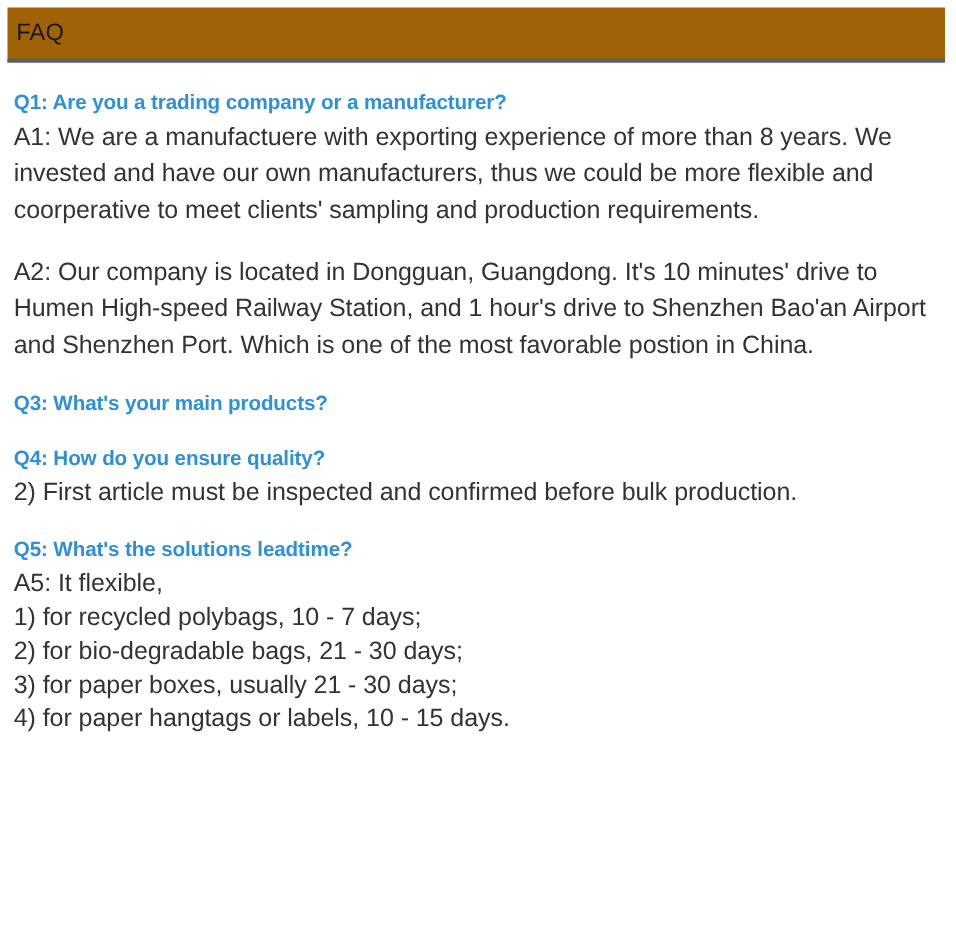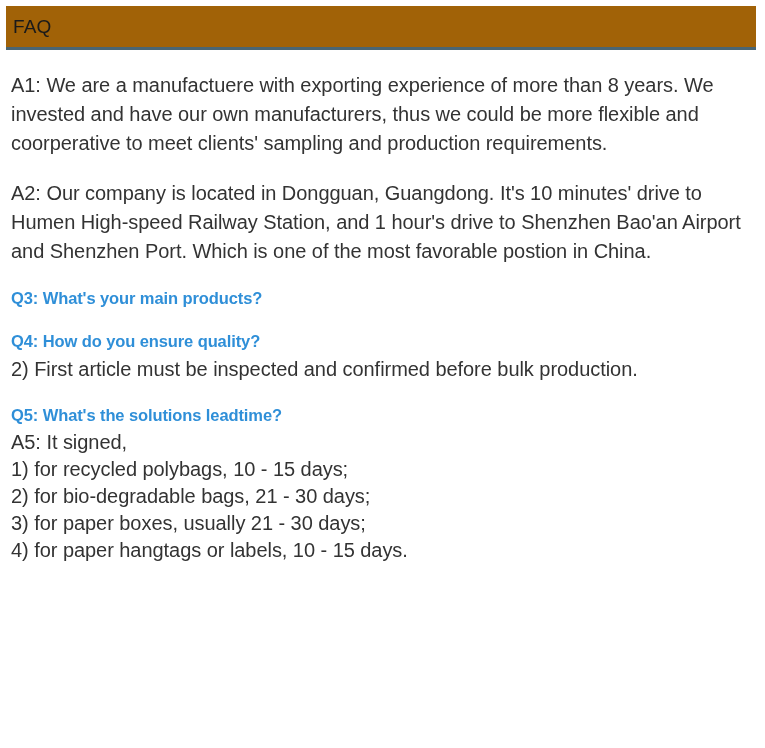--- a/index.html
+++ b/index.html
@@ -81,20 +81,21 @@
 
 <div class="page">
 
   <div class="faq-header">
     <span class="faq-header-title">FAQ</span>
   </div>
 
   <div class="faq-body">
 
     <div class="faq-item">
+      <p class="faq-question">Q1: Are you a trading company or a manufacturer?</p>
       <p class="faq-answer">A1: We are a manufactuere with exporting experience of more than 8 years. We invested and have our own manufacturers, thus we could be more flexible and coorperative to meet clients' sampling and production requirements.</p>
     </div>
 
     <div class="faq-item">
       <p class="faq-answer">A2: Our company is located in Dongguan, Guangdong. It's 10 minutes' drive to Humen High-speed Railway Station, and 1 hour's drive to Shenzhen Bao'an Airport and Shenzhen Port. Which is one of the most favorable postion in China.</p>
     </div>
 
     <div class="faq-item">
       <p class="faq-question">Q3: What's your main products?</p>
     </div>
@@ -102,22 +103,22 @@
     <div class="faq-item tight">
       <p class="faq-question">Q4: How do you ensure quality?</p>
       <p class="faq-answer">
         <span class="faq-answer-line">2) First article must be inspected and confirmed before bulk production.</span>
       </p>
     </div>
 
     <div class="faq-item tight">
       <p class="faq-question">Q5: What's the solutions leadtime?</p>
       <p class="faq-answer">
-        <span class="faq-answer-line">A5: It signed,</span>
-        <span class="faq-answer-line">1) for recycled polybags, 10 - 15 days;</span>
+        <span class="faq-answer-line">A5: It flexible,</span>
+        <span class="faq-answer-line">1) for recycled polybags, 10 - 7 days;</span>
         <span class="faq-answer-line">2) for bio-degradable bags, 21 - 30 days;</span>
         <span class="faq-answer-line">3) for paper boxes, usually 21 - 30 days;</span>
         <span class="faq-answer-line">4) for paper hangtags or labels, 10 - 15 days.</span>
       </p>
     </div>
 
   </div>
 </div>
 
 </body></html>

